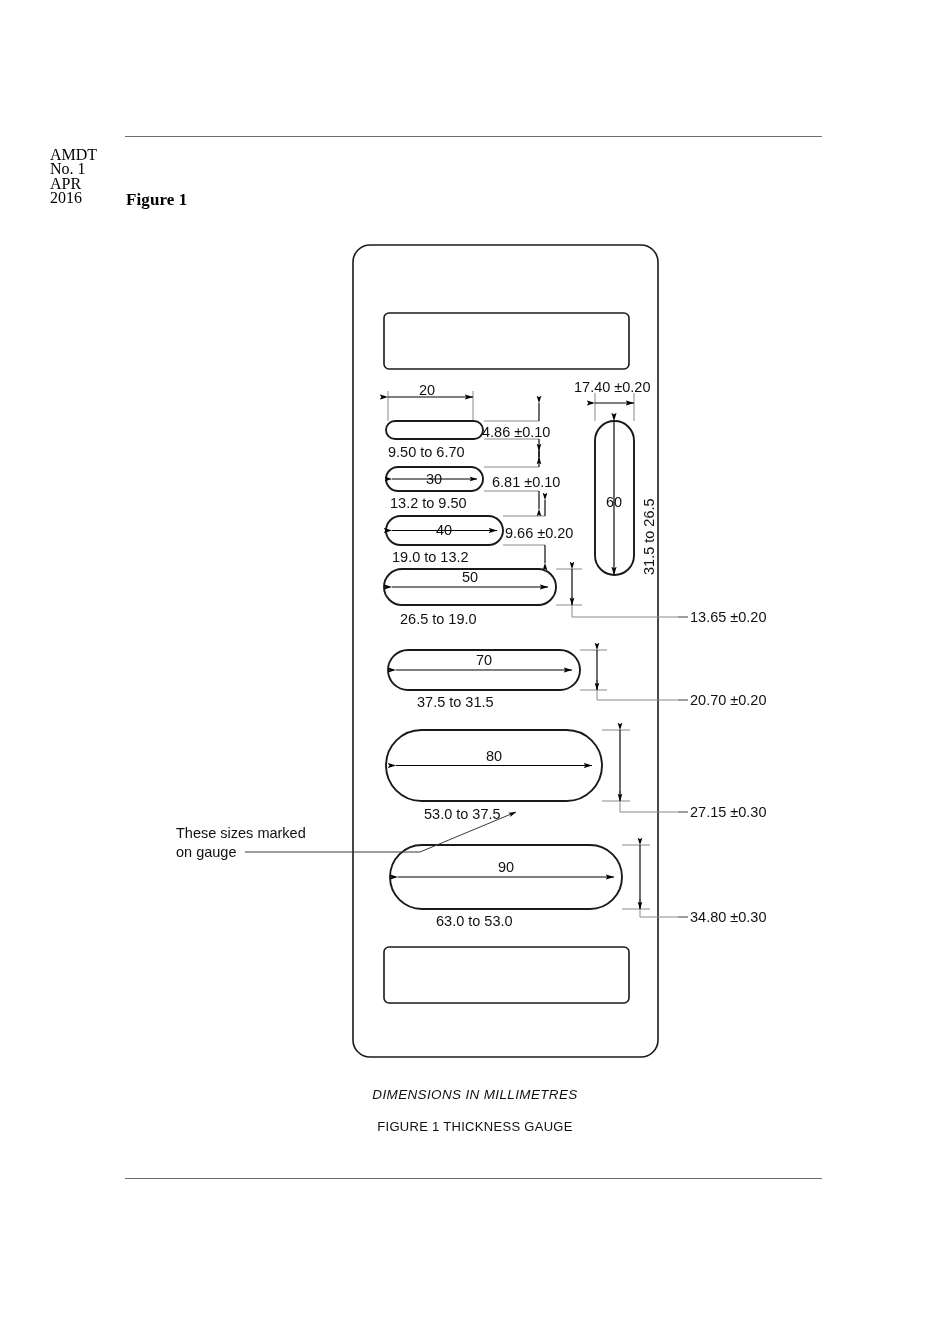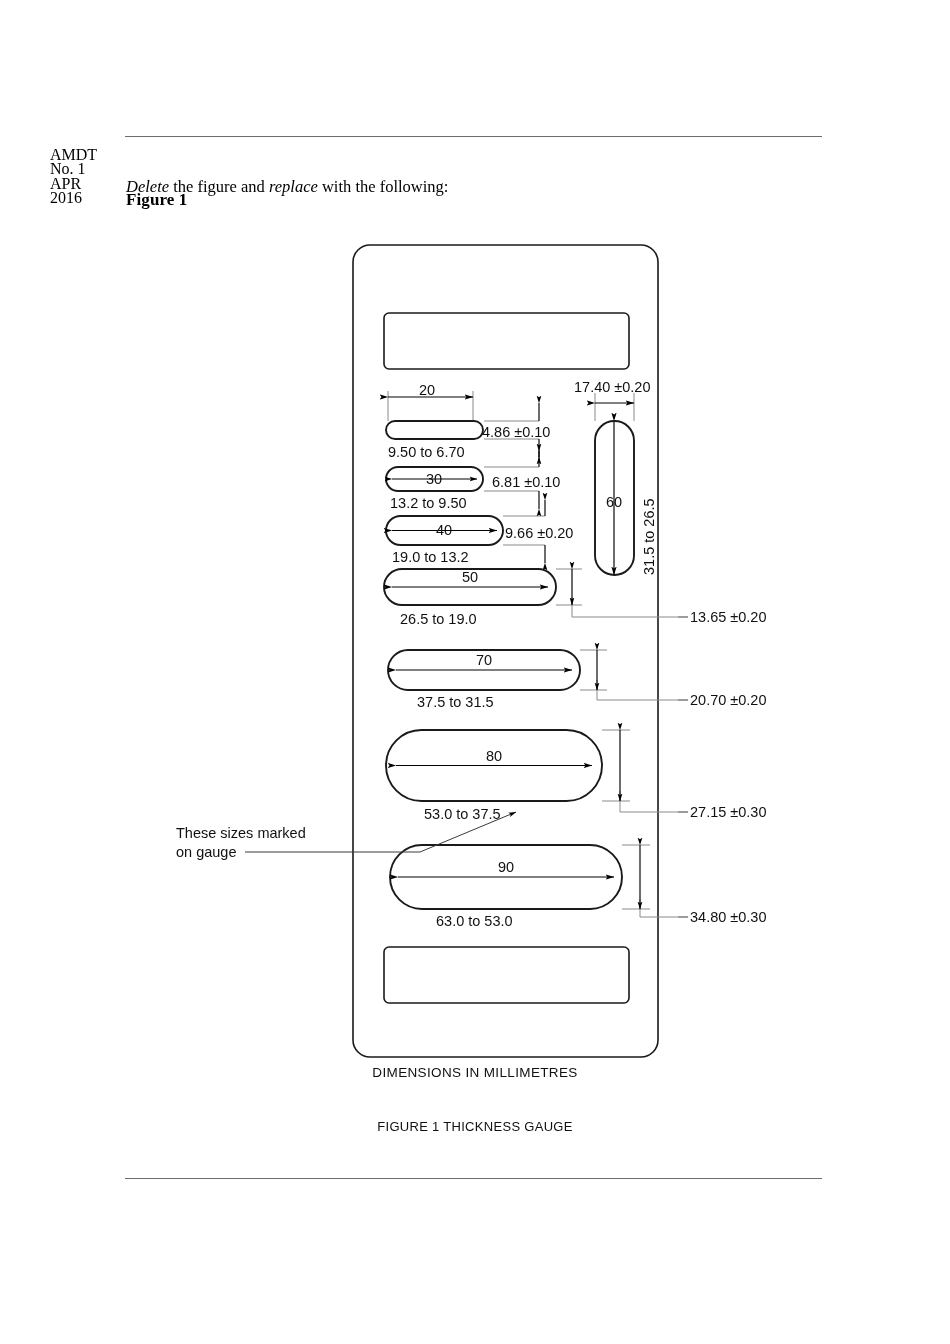--- a/index.html
+++ b/index.html
@@ -33,38 +33,37 @@
   }
   .fig-instr i{font-style:italic;}
 
   .drawing{position:absolute;left:0;top:225px;width:870px;height:880px;}
   .drawing svg{display:block;}
 
   .cap{
     position:absolute;width:950px;text-align:center;
     font-family:"Liberation Sans", sans-serif;color:#111;
   }
-  .cap.dims{top:1065px;font-size:13.5px;letter-spacing:.35px;}
+  .cap.dims{top:1087px;font-size:13.5px;letter-spacing:.35px;font-style:italic;}
   .cap.title{top:1119px;font-size:13px;letter-spacing:.3px;}
 </style>
 </head>
 <body>
 
 <div class="page">
 
   <div class="rule top"></div>
 
   <div class="amdt">AMDT
 No. 1
 APR
 2016</div>
 
   <div class="fig-head">Figure 1</div>
 
-  <div class="fig-instr"><i>Delete</i><span> the figure and </span><i>replace</i><span> with the following:</span></div>
 
   <div class="drawing">
   <svg width="950" height="880" viewBox="0 0 950 880" xmlns="http://www.w3.org/2000/svg">
     <defs>
       <marker id="ar" markerWidth="9" markerHeight="9" refX="8.4" refY="3" orient="auto" markerUnits="userSpaceOnUse">
         <path d="M0,0.35 L8.6,3 L0,5.65 L1.9,3 Z" fill="#000"></path>
       </marker>
       <marker id="arS" markerWidth="8" markerHeight="8" refX="7.4" refY="2.7" orient="auto" markerUnits="userSpaceOnUse">
         <path d="M0,0.3 L7.6,2.7 L0,5.1 L1.7,2.7 Z" fill="#000"></path>
       </marker>

